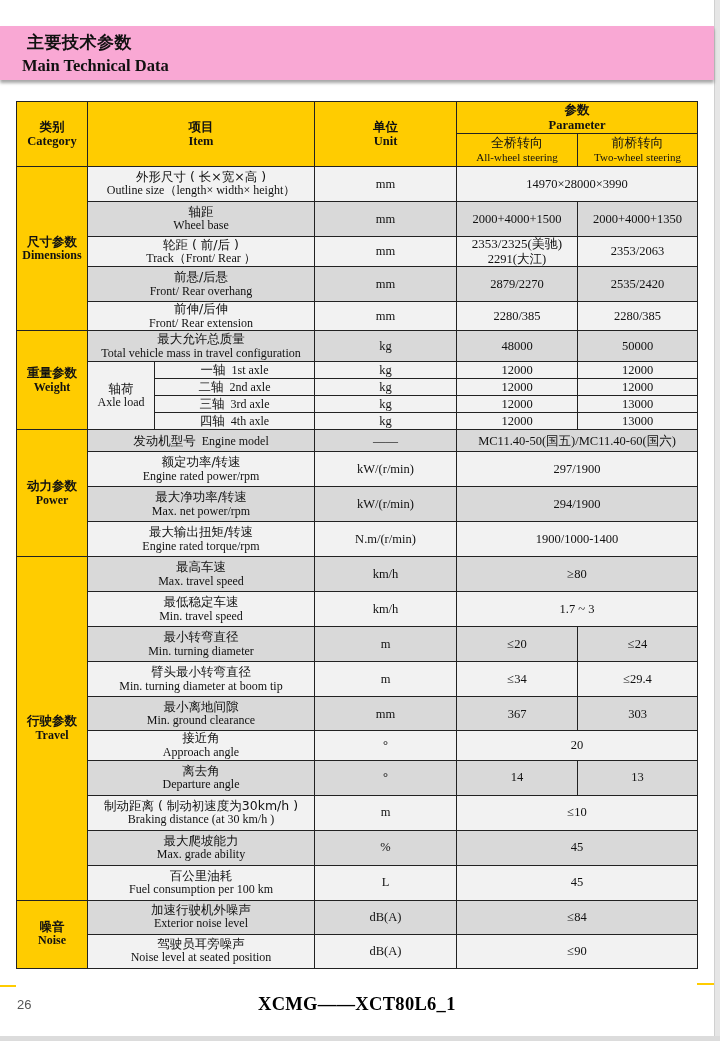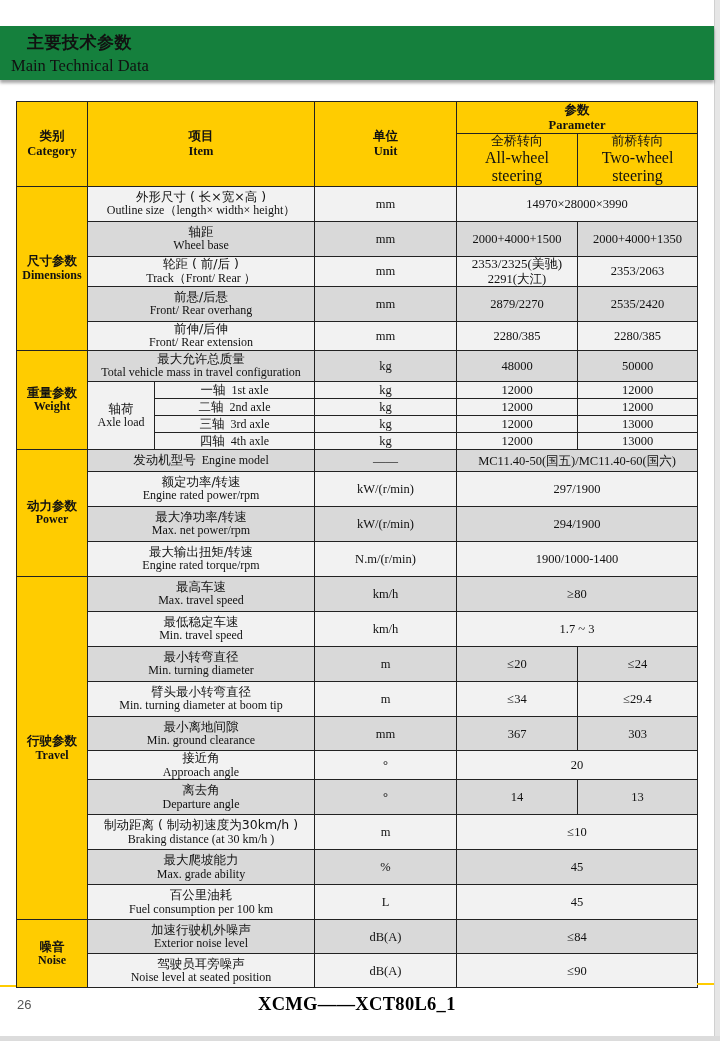--- a/index.html
+++ b/index.html
@@ -4,43 +4,43 @@
 <style>
   * { box-sizing: border-box; margin: 0; padding: 0; }
   html, body { width: 720px; height: 1041px; background: #ffffff; overflow: hidden; }
   body { position: relative; font-family: "Liberation Serif", "DejaVu Serif", serif; color: #111; }
 
   .page-edge { position: absolute; right: 0; top: 0; width: 6px; height: 1041px; background: #e6e6e6; border-left: 1px solid #d0d0d0; }
   .page-bottom { position: absolute; left: 0; bottom: 0; width: 720px; height: 5px; background: #dcdcdc; }
 
   .title-band {
     position: absolute; left: 0; top: 26px; width: 714px; height: 54px;
-    background: #15803d;
+    background: #f9a8d4;
     box-shadow: 0 3px 3px rgba(0,0,0,0.35);
   }
   .title-cn { position: absolute; left: 27px; top: 5px; font-family: "DejaVu Sans", sans-serif; font-weight: bold; font-size: 17px; color: #111; letter-spacing: 0.5px; }
-  .title-en { position: absolute; left: 11px; top: 30px; font-family: "Liberation Serif", serif; font-weight: normal; font-size: 16.5px; color: #111; }
+  .title-en { position: absolute; left: 22px; top: 30px; font-family: "Liberation Serif", serif; font-weight: bold; font-size: 16.5px; color: #111; }
 
   table.spec {
     position: absolute; left: 16px; top: 101px; width: 681px;
     border-collapse: collapse; table-layout: fixed;
     font-size: 12px; line-height: 1.15;
   }
   table.spec td, table.spec th {
     border: 1.5px solid #222; text-align: center; vertical-align: middle;
     padding: 0 2px; font-weight: normal;
   }
   .cn { font-family: "DejaVu Sans", sans-serif; font-size: 12.5px; display: block; }
   .en { font-family: "Liberation Serif", serif; font-size: 12px; display: block; }
 
   .hdr { background: #ffcc00; }
   .hdr .cn { font-weight: bold; font-size: 12.5px; }
   .hdr .en { font-weight: bold; font-size: 12.5px; }
   .hdr-sub .cn { font-weight: normal; font-size: 13px; }
-  .hdr-sub .en { font-weight: normal; font-size: 16px; }
+  .hdr-sub .en { font-weight: normal; font-size: 11px; }
 
   .cat { background: #ffcc00; }
   .cat .cn { font-weight: bold; font-size: 12.5px; }
   .cat .en { font-weight: bold; font-size: 12px; }
 
   .light { background: #f2f2f2; }
   .dark { background: #d9d9d9; }
 
   .val { font-family: "Liberation Serif", serif; font-size: 12.5px; }
   .inline-item { font-family: "DejaVu Sans", sans-serif; font-size: 12.5px; margin-left: 15px; }

